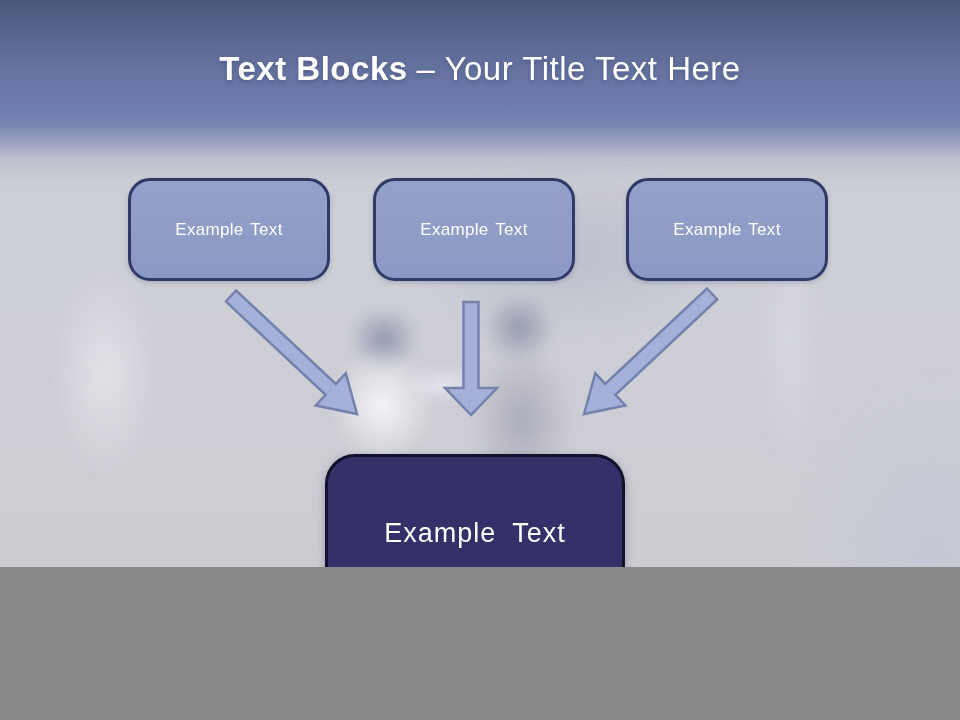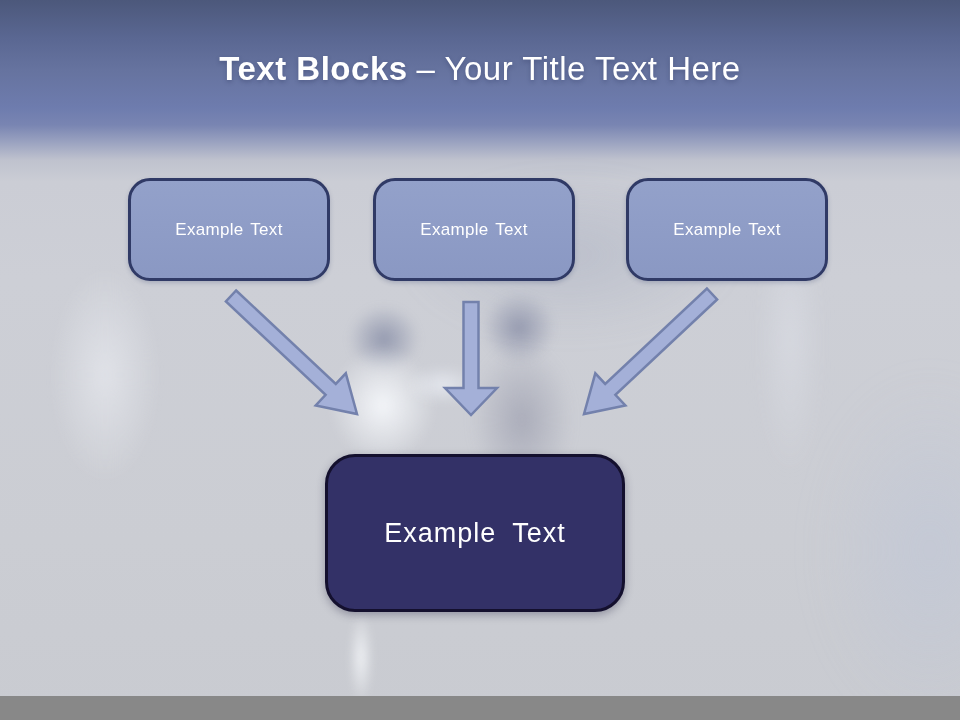--- a/index.html
+++ b/index.html
@@ -1,17 +1,17 @@
 <!DOCTYPE html>
 <html><head>
 <meta charset="utf-8">
 <style>
   html,body { margin:0; padding:0; background:#888; }
   .slide {
-    position:relative; width:960px; height:696px; overflow:hidden;
+    position:relative; width:960px; height:567px; overflow:hidden;
     font-family:"Liberation Sans", sans-serif;
     background:linear-gradient(180deg,
       #4C587B 0px, #5A6792 38px, #66739F 70px, #6E7CAE 108px,
       #7985B2 125px, #9AA2C0 142px, #BFC2CE 160px, #CBCDD5 182px,
       #CDCFD6 280px, #CBCDD3 540px, #C9CBD1 720px);
   }
   
   .blob { position:absolute; border-radius:50%; pointer-events:none; }
   .b1  { left:50px;  top:265px; width:110px; height:220px; background:radial-gradient(ellipse at center, rgba(248,250,255,.45), rgba(248,250,255,0) 70%); filter:blur(6px); }
   .b2  { left:400px; top:170px; width:340px; height:170px; background:radial-gradient(ellipse at center, rgba(130,140,168,.22), rgba(130,140,168,0) 70%); filter:blur(12px); }

